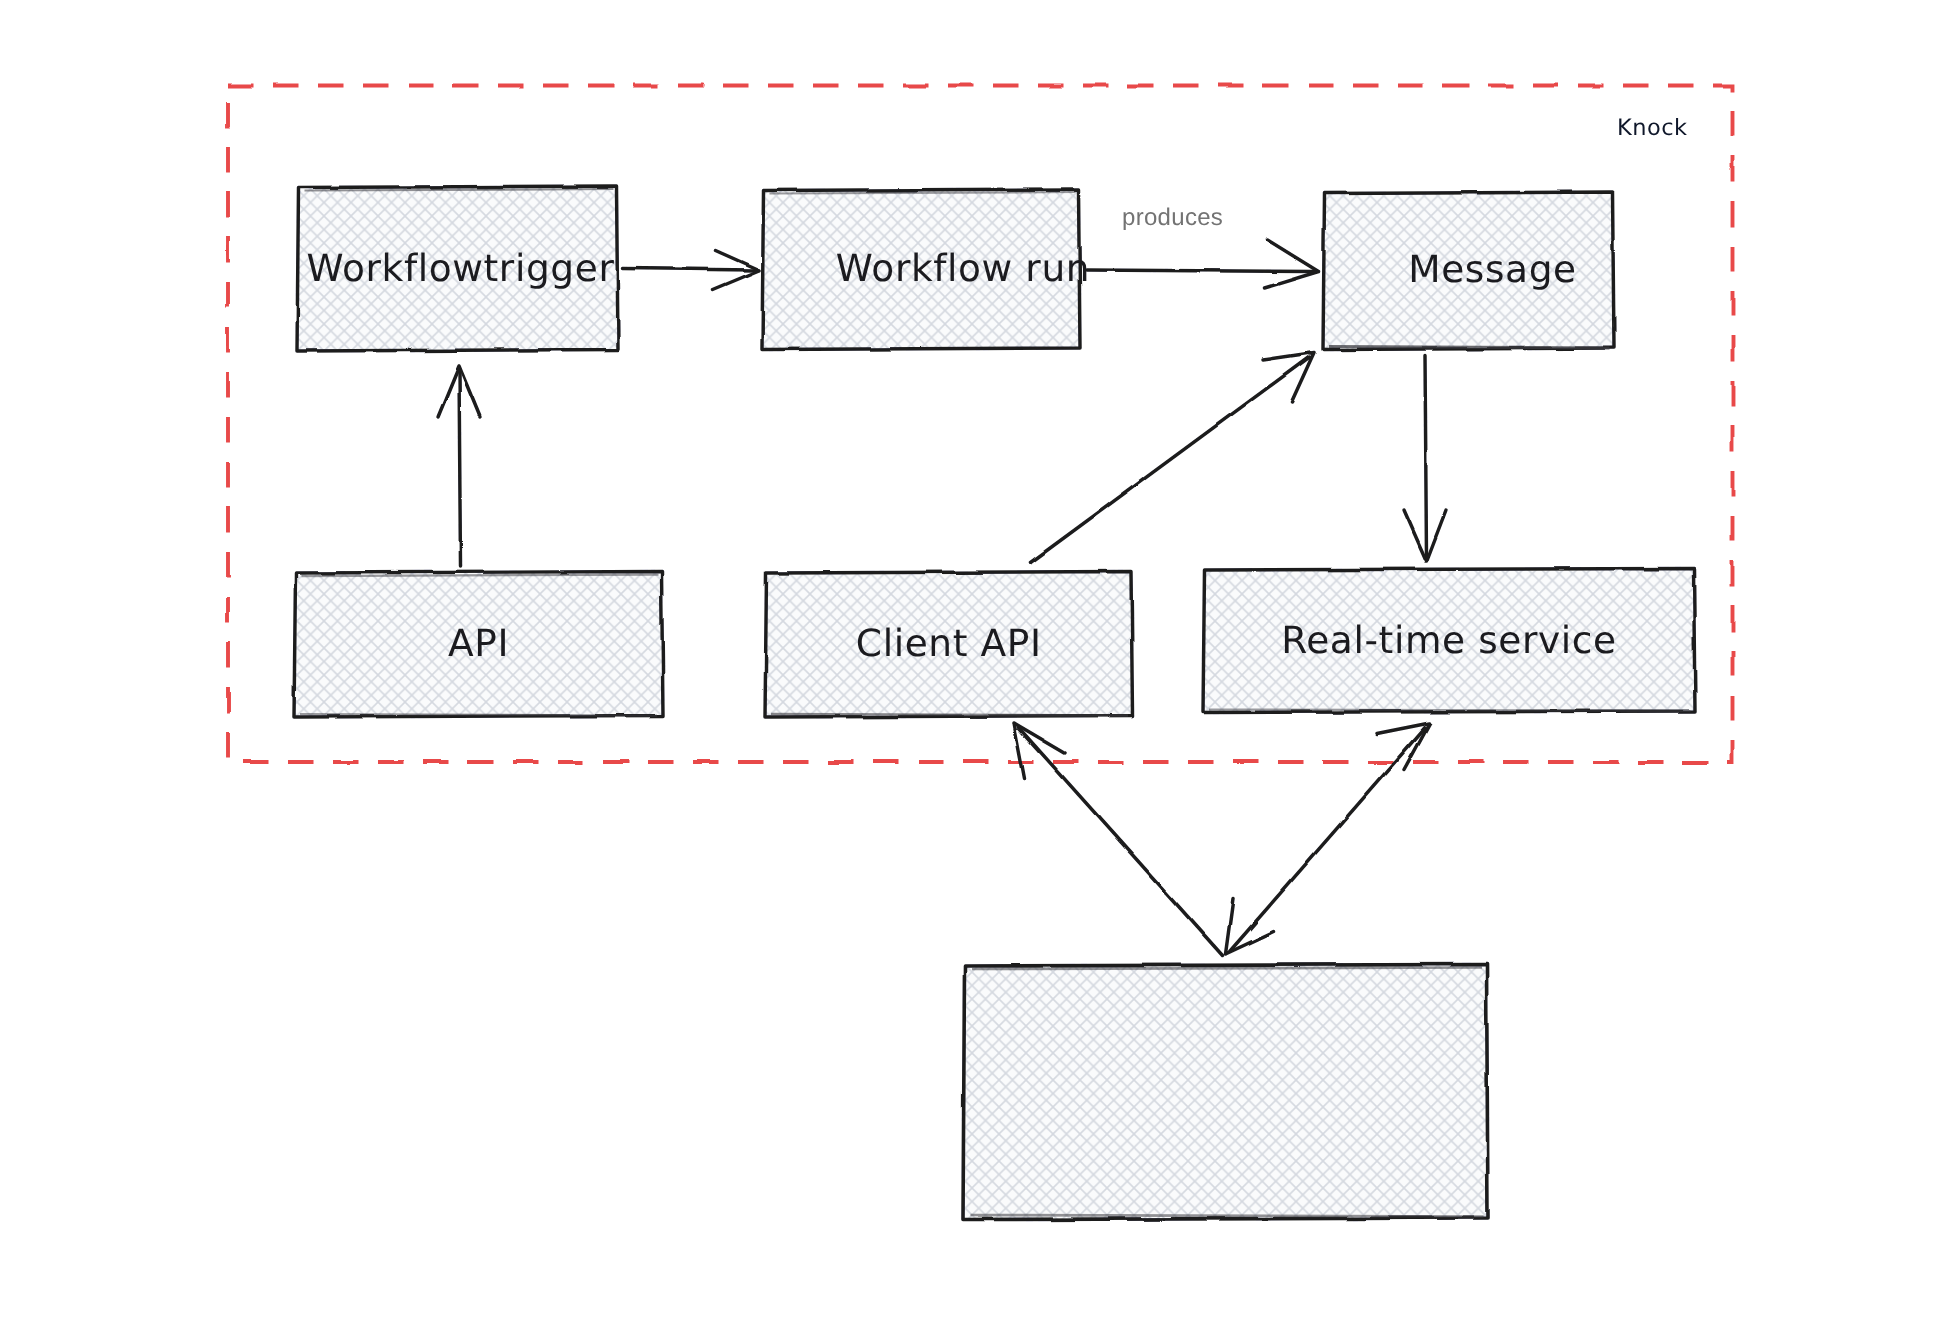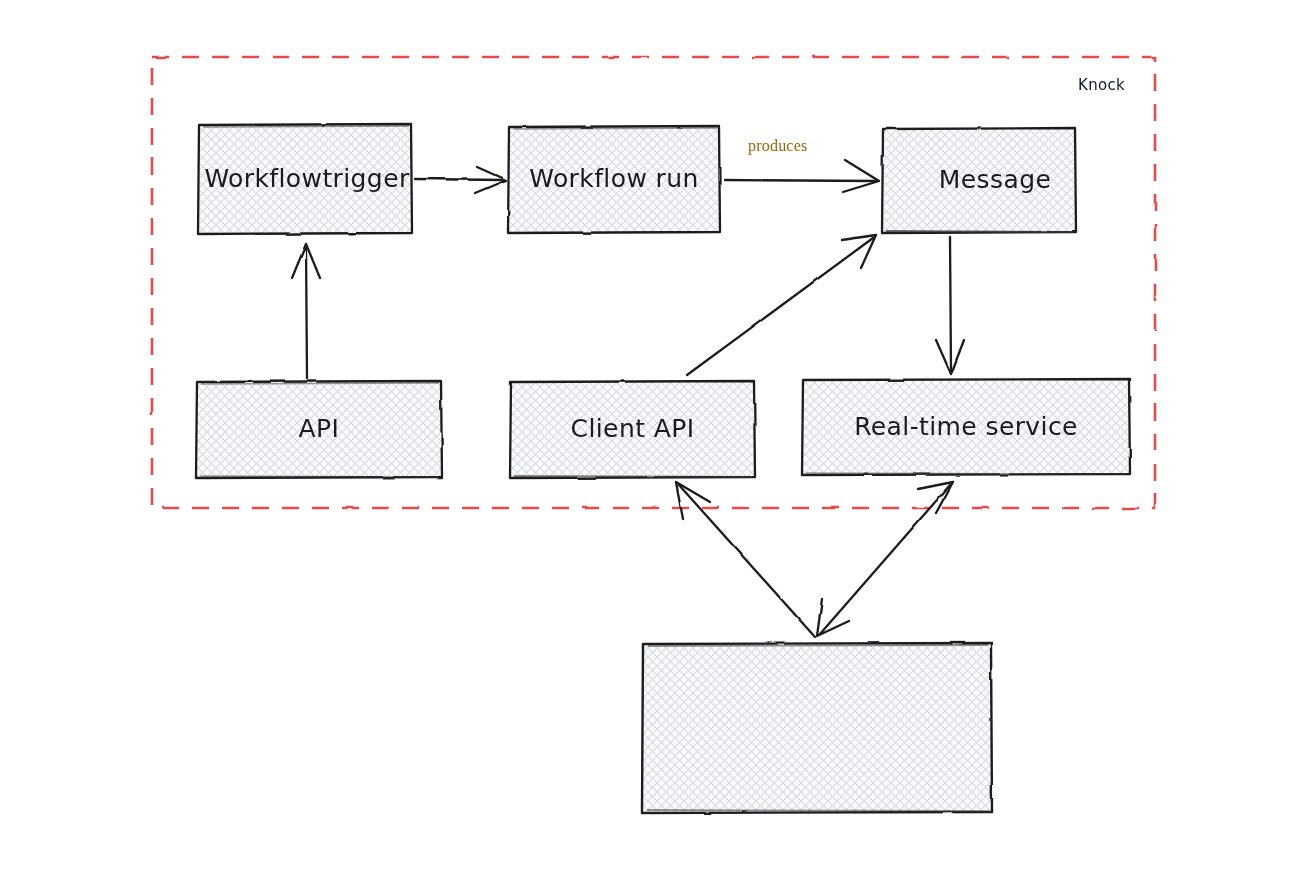--- a/index.html
+++ b/index.html
@@ -12,22 +12,22 @@
     text-align:center;color:#1b1b1f;pointer-events:none;
     font-family:"DejaVu Sans",sans-serif;
     font-size:25px;line-height:1.30;letter-spacing:.4px;font-weight:400;
   }
   .nodelabel.two{line-height:1.28;}
   .zonelabel{
     position:absolute;color:#0f172a;font-size:15px;letter-spacing:.3px;
     font-family:"DejaVu Sans",sans-serif;
   }
   .edgelabel{
-    position:absolute;color:#a16207;font-size:16px;letter-spacing:.2px;
-    font-family:Liberation Serif, serif;white-space:nowrap;
+    position:absolute;color:#737373;font-size:16px;letter-spacing:.2px;
+    font-family:Liberation Sans, sans-serif;white-space:nowrap;
   }
 </style>
 </head>
 <body>
 
 <div id="stage">
 
   <svg id="canvas" viewBox="0 0 1302 884">
     <defs>
       <pattern id="hatch" width="9" height="9" patternUnits="userSpaceOnUse">
@@ -129,21 +129,21 @@
 
   <div class="zonelabel" style="left:1078px;top:76px;">Knock</div>
 
   <div class="edgelabel" style="left:748px;top:137px;">produces</div>
 
   <div class="nodelabel two" style="left:200px;top:124px;width:214px;height:110px;flex-direction:row;border-radius:30px;">
     <span>Workflow</span>
     <span>trigger</span>
   </div>
 
-  <div class="nodelabel" style="left:508px;top:126px;width:212px;height:107px;">Workflow run</div>
+  <div class="nodelabel" style="left:508px;top:126px;width:212px;height:107px;padding-left:28px;">Workflow run</div>
 
   <div class="nodelabel" style="left:882px;top:128px;width:226px;height:105px;">Message</div>
 
   <div class="nodelabel" style="left:196px;top:381px;width:246px;height:97px;">API</div>
 
   <div class="nodelabel" style="left:510px;top:381px;width:245px;height:97px;">Client API</div>
 
   <div class="nodelabel" style="left:802px;top:379px;width:328px;height:96px;">Real-time service</div>
 
 

